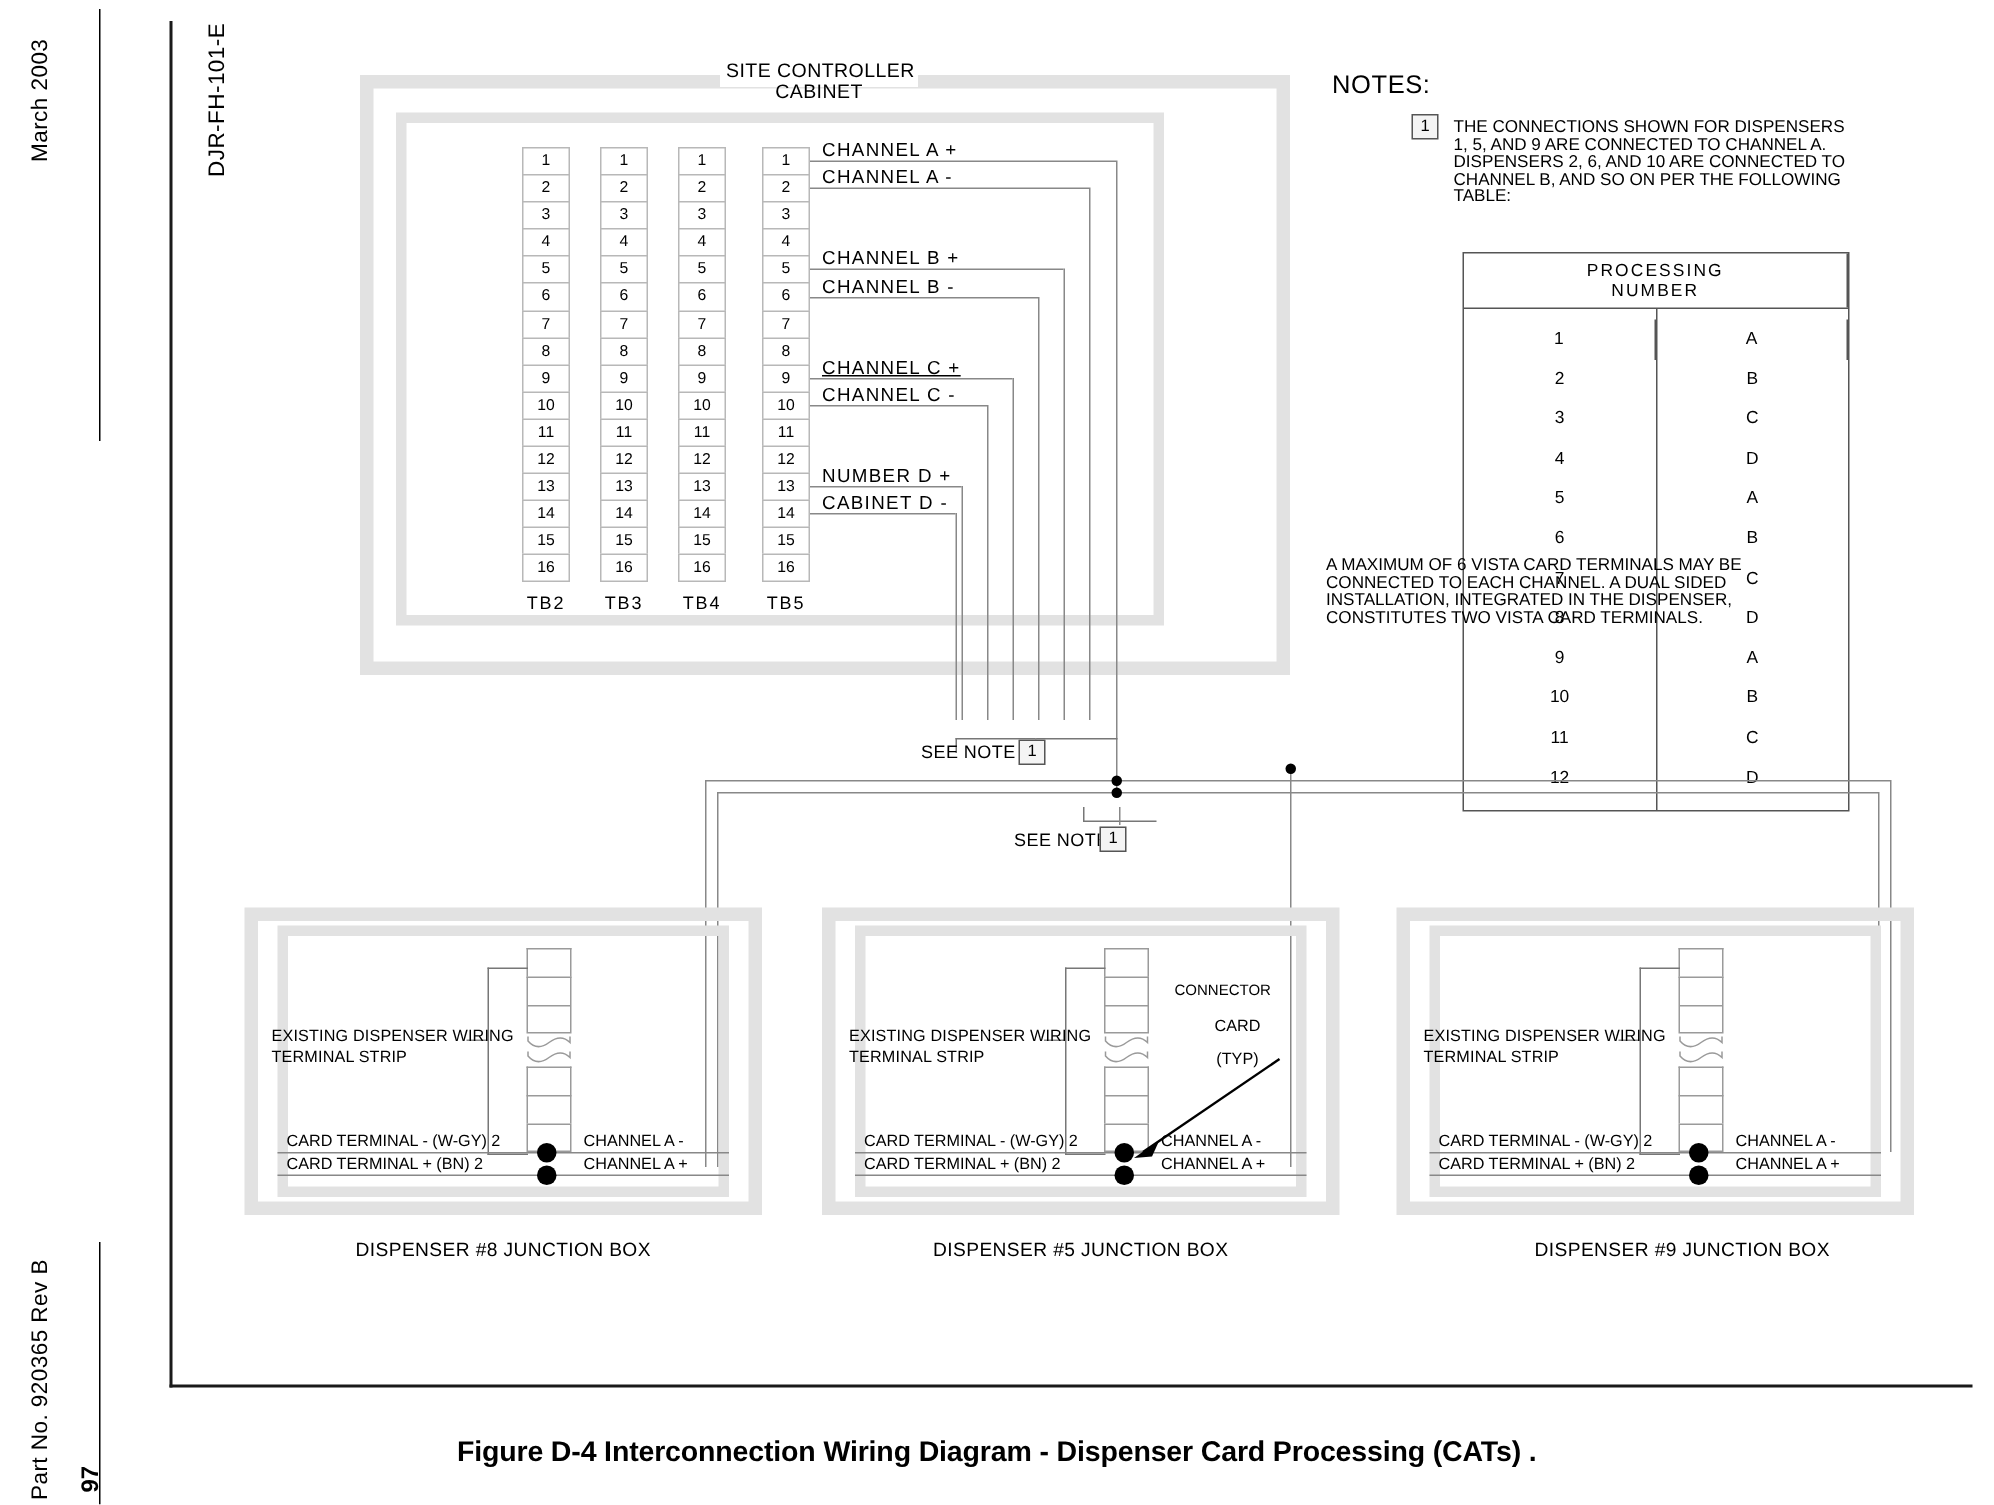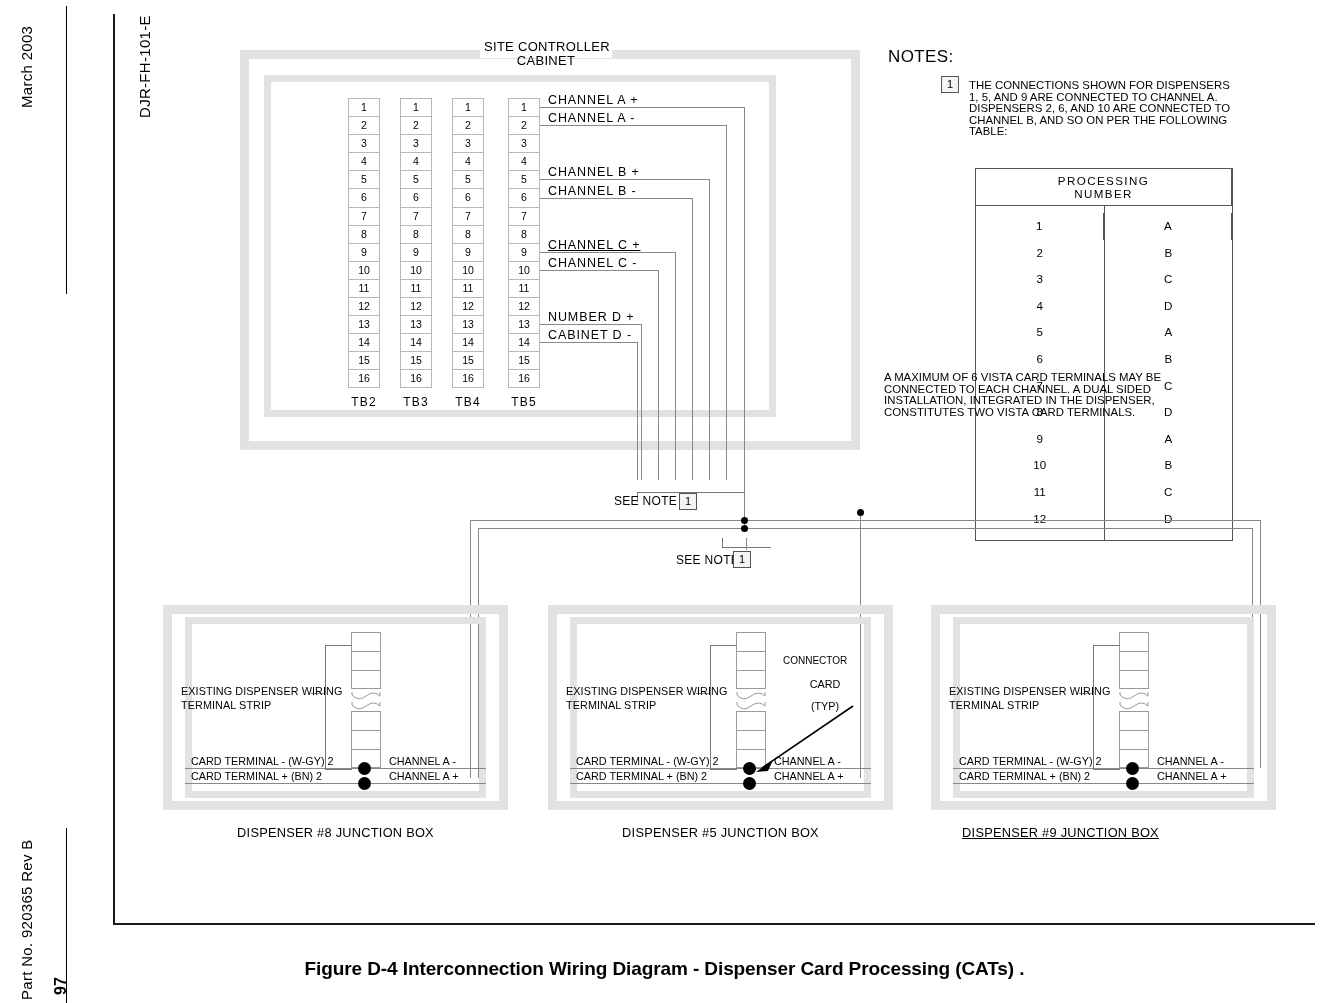--- a/index.html
+++ b/index.html
@@ -357,21 +357,21 @@
     <div class="jb-lbl" style="left:949px;top:685px;">EXISTING DISPENSER WIRING</div>
     <div class="jb-lbl" style="left:949px;top:699px;">TERMINAL STRIP</div>
     <div class="hline2" style="left:953px;top:768px;width:301px;"></div>
     <div class="hline2" style="left:953px;top:783px;width:301px;"></div>
     <div class="term-row" style="left:959px;top:755px;">CARD TERMINAL  -  (W-GY)  2</div>
     <div class="term-row" style="left:959px;top:770px;">CARD TERMINAL  +  (BN)    2</div>
     <div class="term-row" style="left:1157px;top:755px;">CHANNEL A -</div>
     <div class="term-row" style="left:1157px;top:770px;">CHANNEL A +</div>
     <div class="dot-big" style="left:1126px;top:762px;"></div>
     <div class="dot-big" style="left:1126px;top:777px;"></div>
-    <div class="jb-title" style="left:888px;top:825px;width:345px;text-align:center;text-decoration:underline;">DISPENSER #9 JUNCTION  BOX</div>
+    <div class="jb-title" style="left:949px;top:825px;width:345px;text-align:center;">DISPENSER #9 JUNCTION  BOX</div>
   </div>
 
 <div class="abs" id="figure-caption">Figure D-4  Interconnection Wiring Diagram - Dispenser Card Processing (CATs) .</div>
 
 <div style="position:absolute;left:783px;top:678px;width:84px;text-align:center;font-size:10.8px;">CARD</div>
 <div style="position:absolute;left:783px;top:655px;width:84px;text-align:left;font-size:10px;">CONNECTOR</div>
 <div style="position:absolute;left:783px;top:700px;width:84px;text-align:center;font-size:10.8px;">(TYP)</div>
 <div style="position:absolute;left:740px;top:700px;width:120px;height:78px;"><svg width="120" height="78" viewBox="0 0 120 78">
       <line x1="113" y1="6" x2="22" y2="68" stroke="#000" stroke-width="1.6"></line>
       <polygon points="16,72 33,60 28,71" fill="#000"></polygon>

